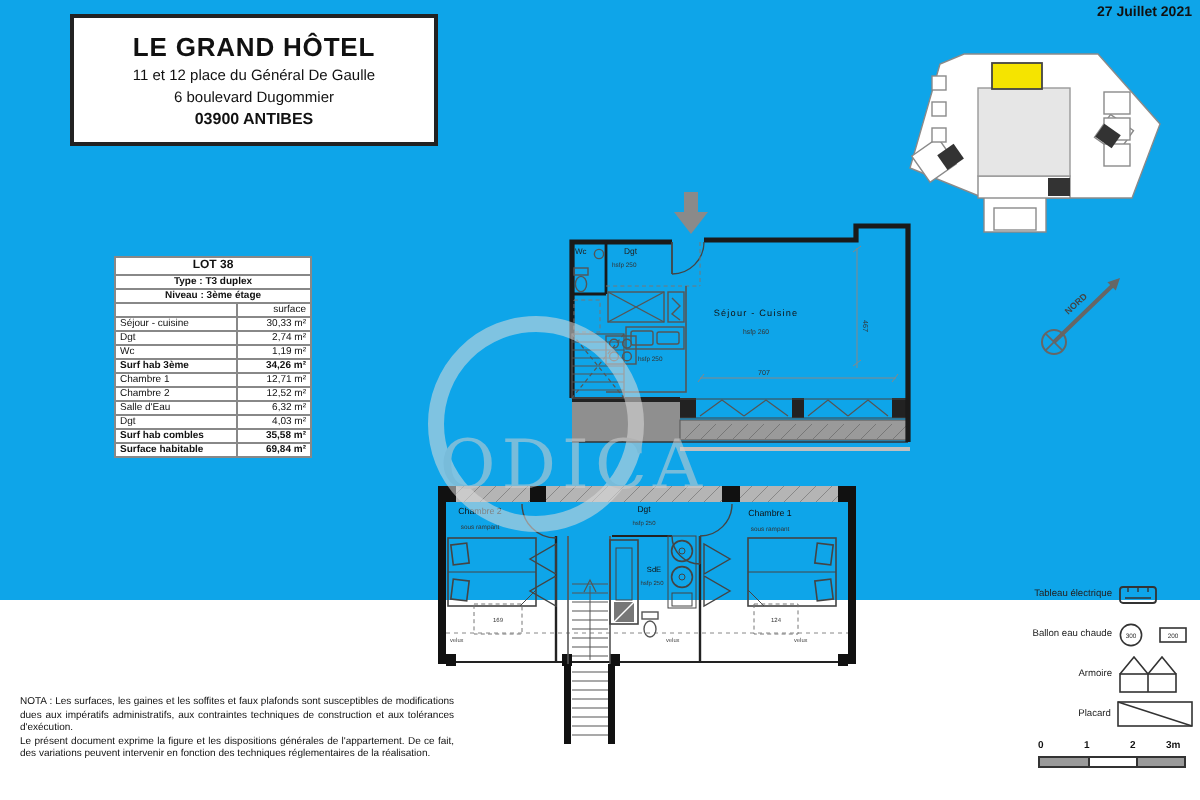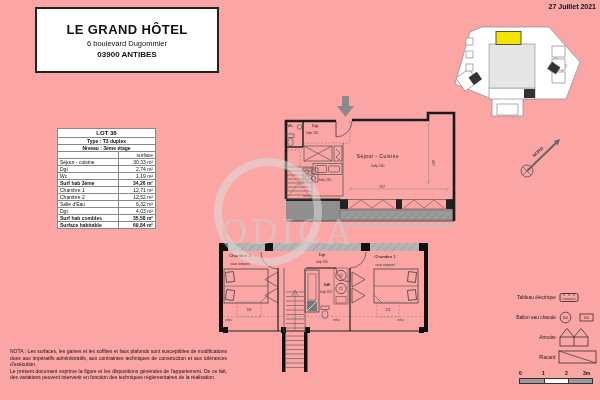--- a/index.html
+++ b/index.html
@@ -1,18 +1,18 @@
 <!DOCTYPE html>
 <html><head>
 <meta charset="utf-8">
 <style>
   * { margin:0; padding:0; box-sizing:border-box; }
   html,body { width:600px; height:400px; background:#fff; }
   body { font-family:"Liberation Sans", sans-serif; position:relative; overflow:hidden; color:#111; }
-  .page { position:absolute; left:0; top:0; width:600px; height:400px; background:#fca5a5; }
+  .page { position:absolute; left:0; top:0; width:600px; height:300px; background:#0ea5e9; }
   .svg-layer { position:absolute; left:0; top:0; }
 
   .title-block { position:absolute; left:35px; top:7px; width:184px; height:66px;
     border:2px solid #222; background:#fff; display:flex; flex-direction:column;
     align-items:center; justify-content:center; gap:2px; text-align:center; z-index:3; }
   .tb-hotel { font-size:13px; font-weight:bold; letter-spacing:.4px; }
   .tb-addr  { font-size:7.5px; }
   .tb-city  { font-size:8px; font-weight:bold; }
 
   .date { position:absolute; right:4px; top:3px; font-size:7px; font-weight:bold; z-index:3; }
@@ -44,20 +44,21 @@
   .sb-seg + .sb-seg { border-left:1px solid #333; }
   .sb-dark { background:#9a9a9a; } .sb-light { background:#fff; }
 </style>
 </head>
 <body>
 
 <div class="page">
 
   <div class="title-block">
     <div class="tb-hotel">LE GRAND HÔTEL</div>
+    <div class="tb-addr">11 et 12 place du Général De Gaulle</div>
     <div class="tb-addr">6 boulevard Dugommier</div>
     <div class="tb-city">03900 ANTIBES</div>
   </div>
 
   <div class="date">27 Juillet 2021</div>
 
   <table class="lot-table">
     <tbody>
         <tr class="t-title">
           <td colspan="2">LOT 38</td>

